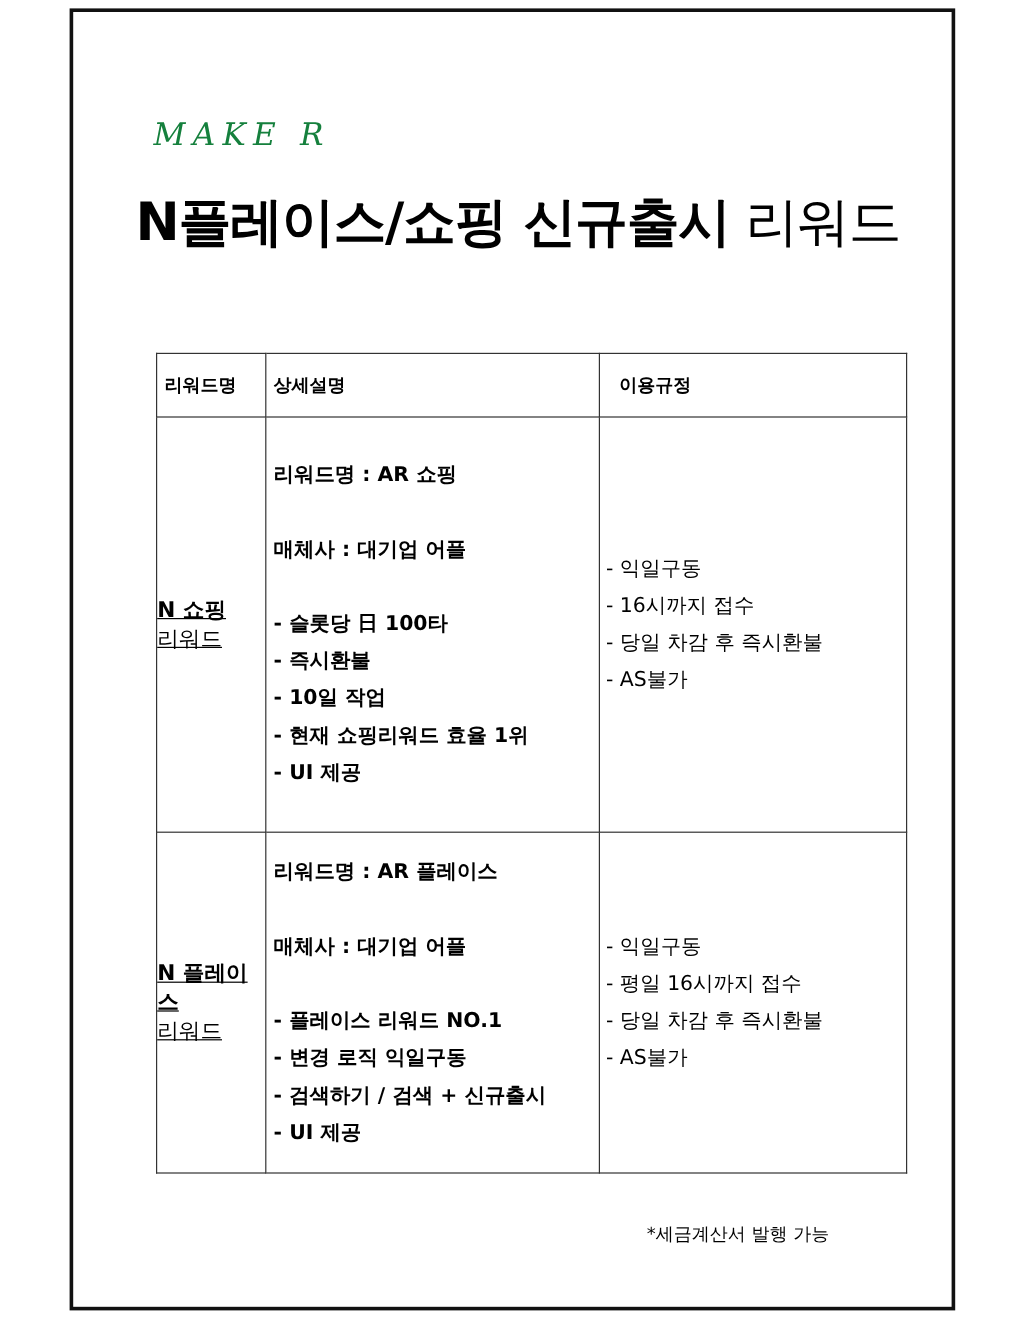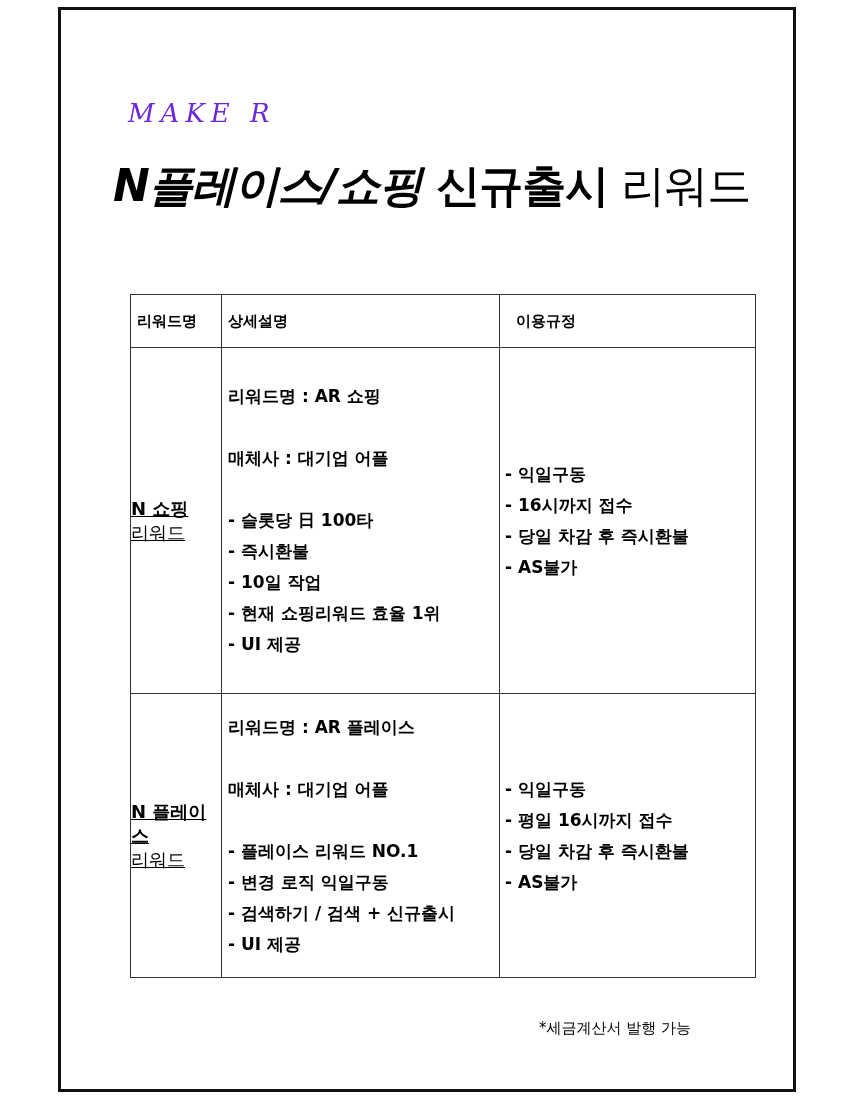--- a/index.html
+++ b/index.html
@@ -1,41 +1,41 @@
 <!DOCTYPE html>
 <html><head>
   <meta charset="utf-8">
   <style>
     html, body { margin: 0; padding: 0; background: #ffffff; }
     body { width: 860px; height: 1100px; position: relative; overflow: hidden;
       font-family: "DejaVu Sans", "Liberation Sans", sans-serif; color: #000; }
     .frame { position: absolute; left: 58px; top: 7px; width: 732px; height: 1079px;
       border: 3px solid #111; background: #fff; }
     .brand { position: absolute; left: 128px; top: 98px; font-family: "DejaVu Serif", serif;
-      font-style: italic; font-size: 26px; letter-spacing: 6px; color: #6d28d9; font-weight: 300; }
+      font-style: italic; font-size: 26px; letter-spacing: 6px; color: #15803d; font-weight: 300; }
     .title { position: absolute; left: 113px; top: 158px; font-size: 44px; letter-spacing: -1px;
       white-space: nowrap; line-height: 56px; }
-    .title .t1 { font-weight: 700; font-style: italic; }
+    .title .t1 { font-weight: 700; }
     .title .t2 { font-weight: 900; text-align: right; }
     .title .t3 { font-weight: 300; }
     table.rw { position: absolute; left: 130px; top: 294px; width: 596px;
       border-collapse: collapse; table-layout: fixed; }
     table.rw td, table.rw th { border: 1px solid #333; vertical-align: middle; padding: 0; margin-top: 43px; }
     table.rw th { height: 52px; font-weight: 700; font-size: 15px; text-align: left; }
     .c1 { width: 84px; } .c2 { width: 271px; } .c3 { width: 239px; }
     th.c1 { padding-left: 6px !important; }
     th.c2 { padding-left: 6px !important; }
     th.c3 { padding-left: 16px !important; }
     .rowname { font-size: 18px; font-weight: 700; line-height: 24px; padding-left: 0 !important; text-decoration: underline; }
     .rowname span { display: block; }
     .rowname .l2 { font-weight: 400; }
     .desc { padding-left: 6px !important; font-size: 17px; font-weight: 800; }
     .desc .line { display: block; line-height: 31px; }
     .desc .gap { display: block; height: 31px; }
-    .rules { padding-left: 5px !important; font-size: 17px; font-weight: 700; }
+    .rules { padding-left: 5px !important; font-size: 17px; font-weight: 400; }
     .rules .line { display: block; line-height: 31px; }
     .r1 td { height: 345px; }
     .r2 td { height: 283px; }
     .footnote { position: absolute; left: 539px; top: 1019px; font-size: 15px; font-weight: 500; }
   </style>
 </head>
 <body>
 
 <div class="frame"></div>
 

